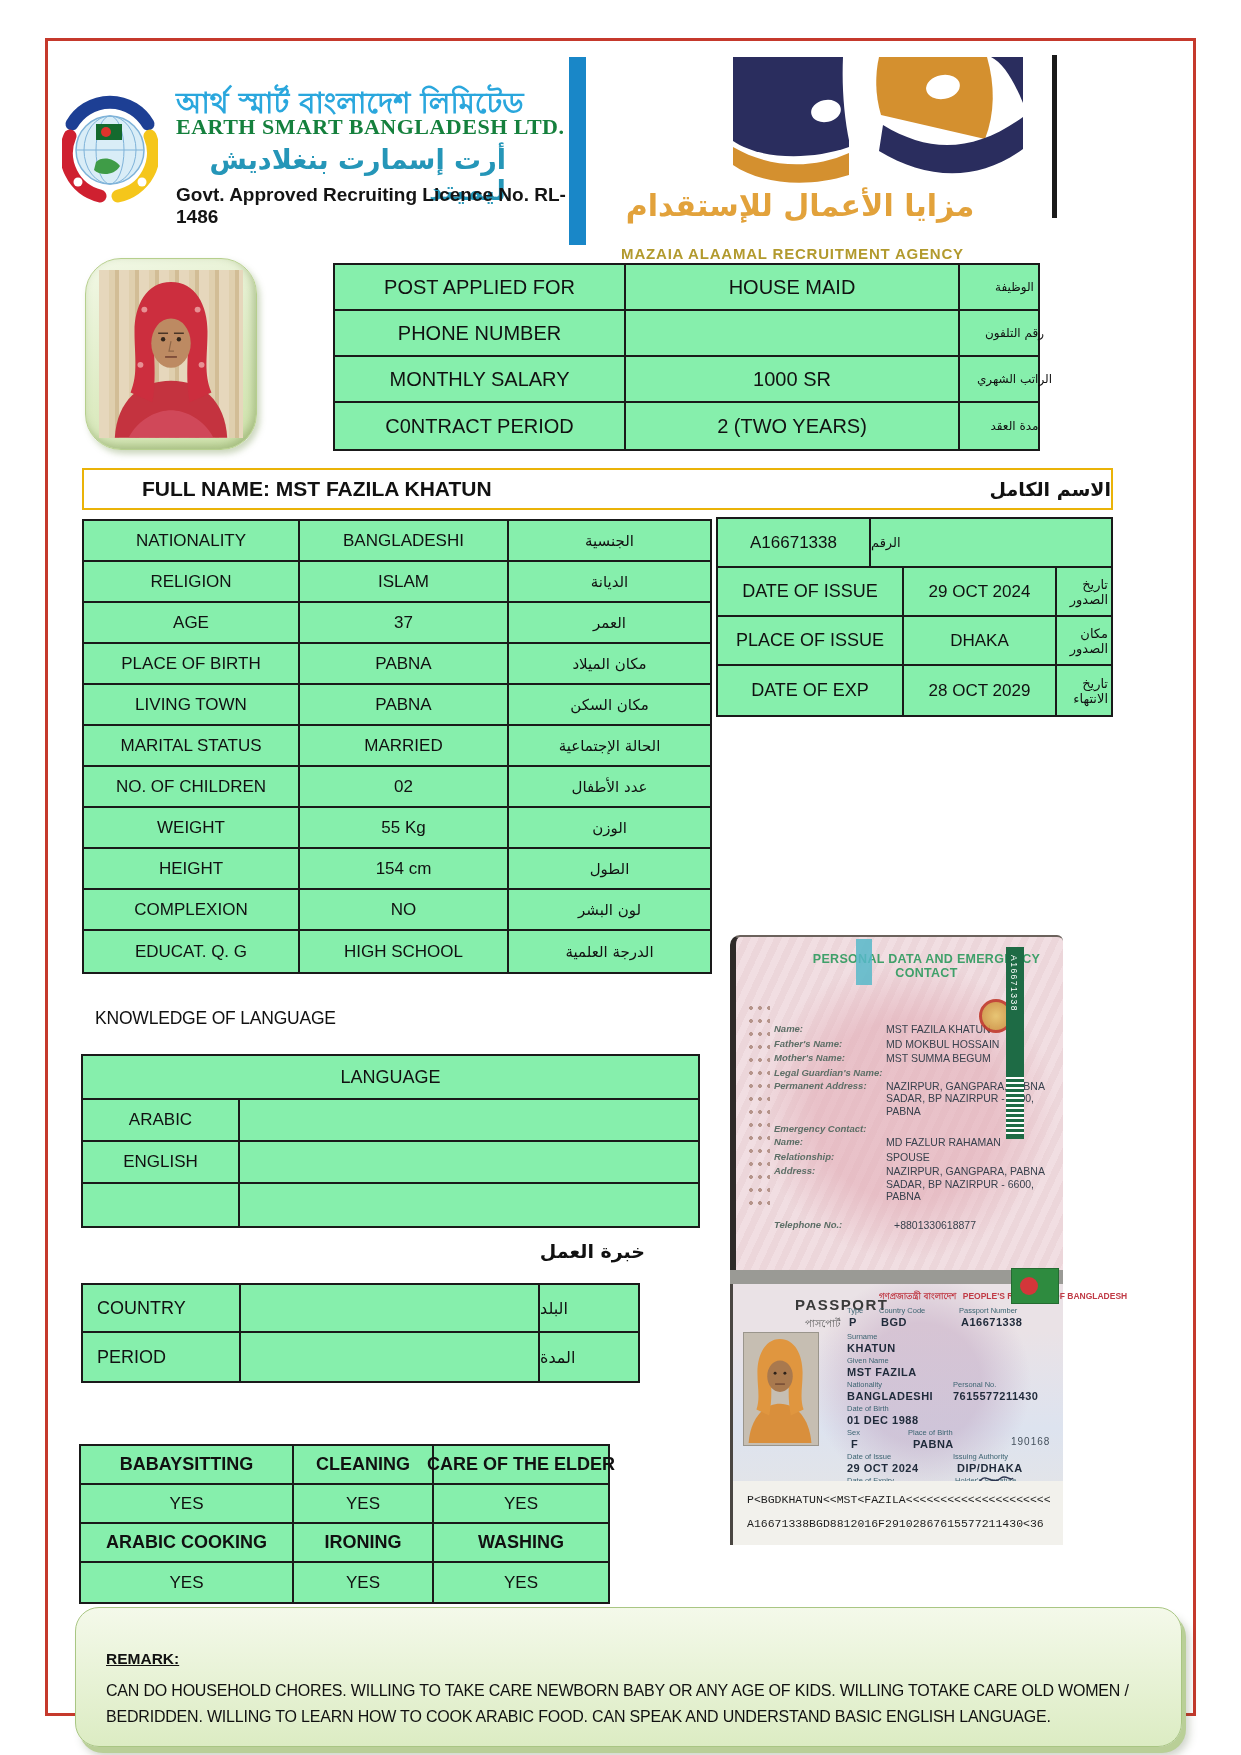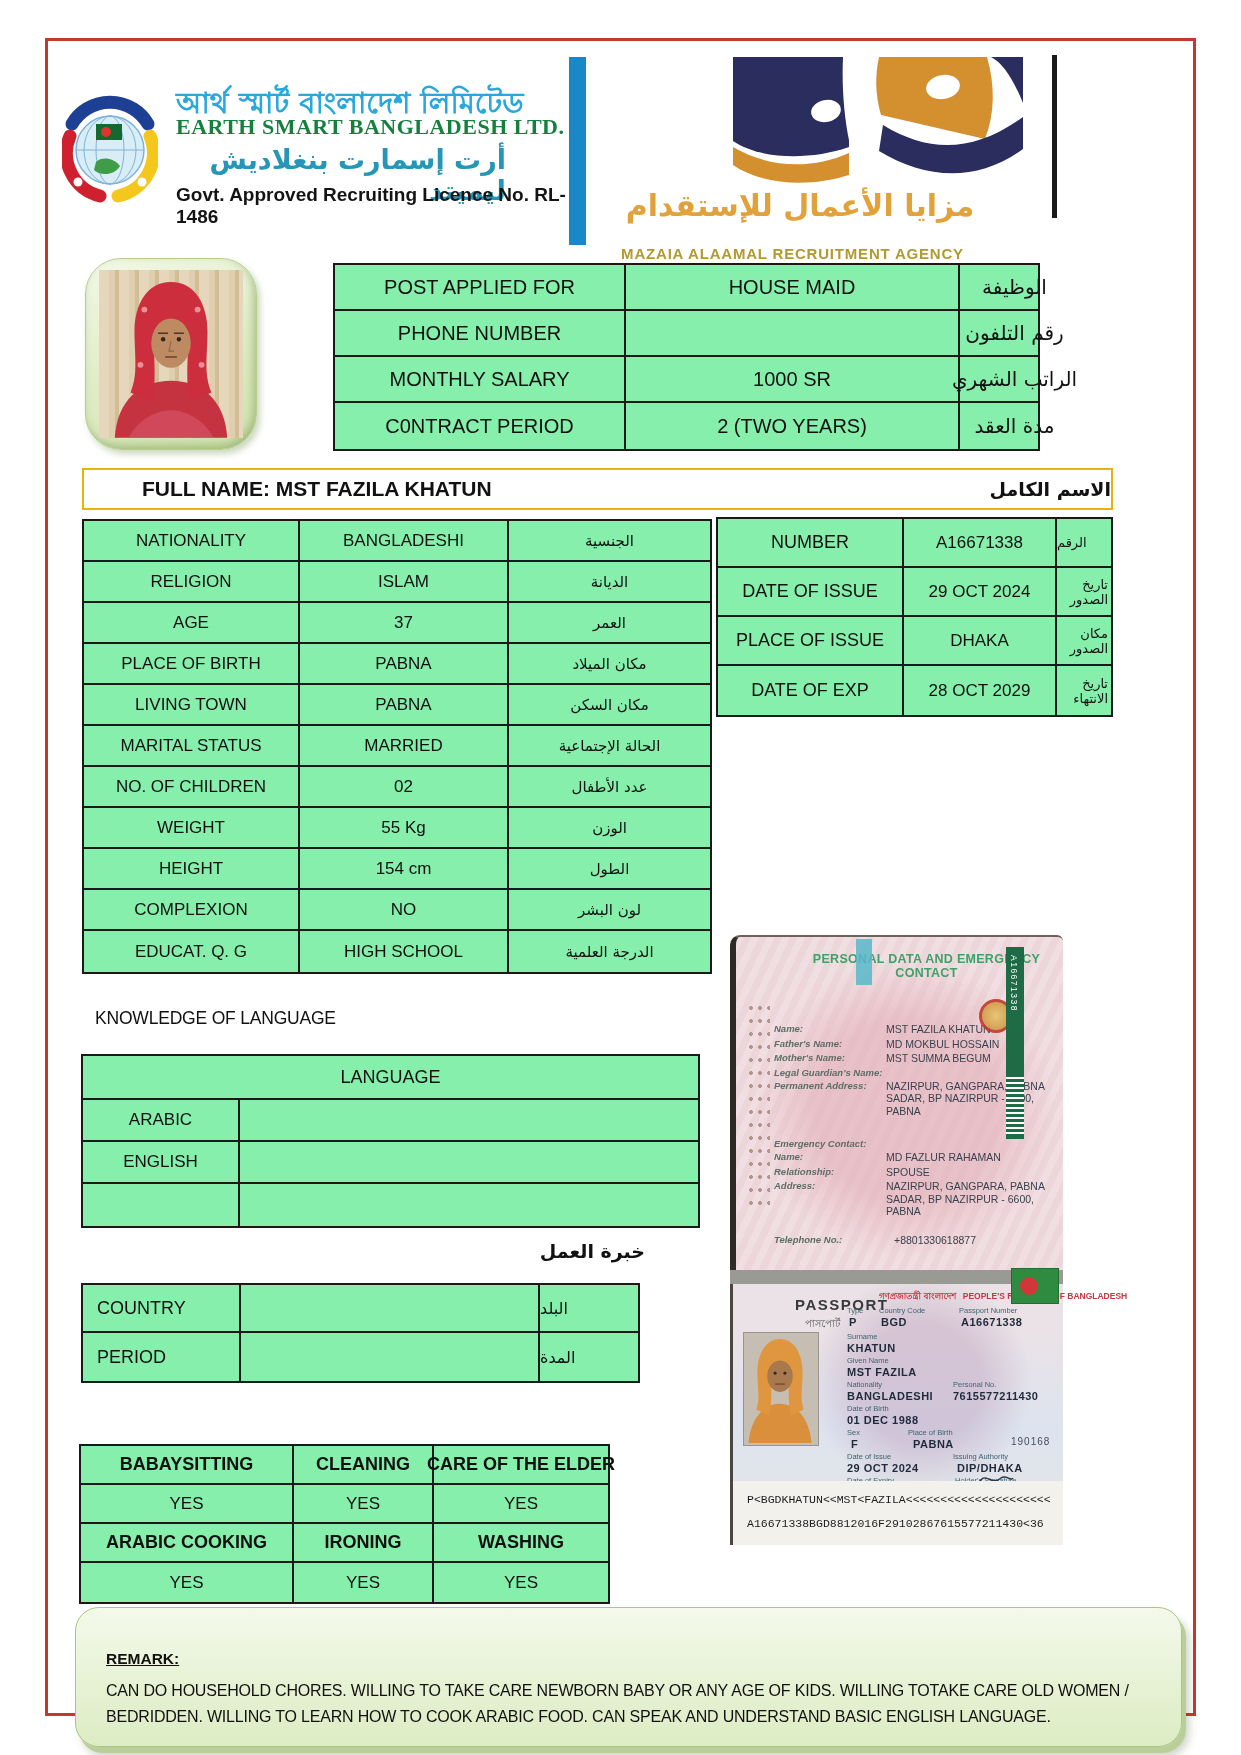--- a/index.html
+++ b/index.html
@@ -28,21 +28,21 @@
      background:repeating-linear-gradient(90deg,#e6d7bc 0 10px,#dfcfae 10px 16px,#d2bd96 16px 20px);}
   
   .tbl{background:#86efac;border:2px solid #1a1a1a;display:flex;flex-direction:column;box-sizing:border-box;}
   .trow{display:flex;border-bottom:2px solid #1a1a1a;box-sizing:border-box;flex:none;}
   .trow:last-child{border-bottom:none;}
   .tcell{border-right:2px solid #1a1a1a;box-sizing:border-box;display:flex;align-items:center;
          justify-content:center;overflow:visible;white-space:nowrap;}
   .tcell:last-child{border-right:none;}
   .app{left:333px;top:263px;width:707px;}
   .app .trow{height:46px;} .app .c1{width:291px;font-size:20px;} .app .c2{width:334px;font-size:20px;}
-  .app .c3{width:75px;font-size:20px;padding-left:34px;}
+  .app .c3{width:75px;font-size:12px;padding-left:34px;}
   #fullname-bar{left:82px;top:468px;width:1031px;height:42px;border:2px solid #eab308;box-sizing:border-box;
      display:flex;align-items:center;justify-content:space-between;background:#fff;}
   #fullname-bar .nm{padding-left:58px;font-size:21px;font-weight:bold;}
   #fullname-bar .arn{font-size:19px;font-weight:bold;}
   .pers{left:82px;top:519px;width:630px;}
   .pers .trow{height:41px;} .pers .c1{width:216px;font-size:17px;} .pers .c2{width:209px;font-size:17px;}
   .pers .c3{width:201px;font-size:15px;}
   .ppt{left:716px;top:517px;width:397px;}
   .ppt .trow{height:49px;} .ppt .c1{width:186px;font-size:18px;} .ppt .c2{width:153px;font-size:17px;}
   .ppt .c3{width:54px;font-size:13px;white-space:normal;text-align:right;line-height:15px;justify-content:flex-end;padding-right:3px;}
@@ -75,21 +75,21 @@
   #scan-title{position:absolute;left:58px;top:15px;width:265px;text-align:center;font-size:12.5px;
      font-weight:bold;color:#3fa06a;letter-spacing:.3px;}
   #braille{position:absolute;left:12px;top:68px;width:22px;height:205px;
      background-image:radial-gradient(circle at 3px 3px,#b5948a 1.6px,transparent 2.2px);
      background-size:9px 13px;}
   #holo-strip{position:absolute;left:120px;top:2px;width:16px;height:46px;background:#57b8c9;opacity:.85;}
   .pfields{position:absolute;left:38px;top:86px;width:290px;}
   .pfield{display:flex;margin-bottom:2px;}
   .pfield .pl{flex:0 0 112px;font-size:9.5px;font-style:italic;font-weight:bold;color:#5c6e66;}
   .pfield .pv{flex:1;font-size:10.5px;color:#39424e;white-space:normal;line-height:12.5px;}
-  .pfields .pfield:nth-of-type(6){margin-top:21px;}
+  .pfields .pfield:nth-of-type(6){margin-top:6px;}
   .pfields .pfield:nth-of-type(10){margin-top:16px;gap:8px;}
   #green-strip{position:absolute;left:270px;top:10px;width:18px;height:192px;background:#1e6b45;}
   #green-strip .vnum{position:absolute;left:3px;top:8px;writing-mode:vertical-rl;font-size:8.5px;color:#fff;letter-spacing:1.5px;}
   #green-strip .barcode{position:absolute;left:0;bottom:4px;width:100%;height:58px;
      background:repeating-linear-gradient(180deg,#fff 0 2px,#1e6b45 2px 5px);}
   #emblem{position:absolute;left:243px;top:62px;width:28px;height:28px;border-radius:50%;
      border:3px solid #c0392b;background:radial-gradient(circle,#e7c46a,#c98a3a);opacity:.9;}
   #gray-band{left:730px;top:1270px;width:333px;height:14px;background:#9a9a95;}
   #scan-front{left:730px;top:1284px;width:333px;height:261px;
      background:
@@ -270,21 +270,20 @@
       <div class="trow">
         <div class="tcell c1">EDUCAT. Q. G</div>
         <div class="tcell c2">HIGH SCHOOL</div>
         <div class="tcell c3 ar" dir="rtl">الدرجة العلمية</div>
       </div>
     </div>
 
   <div class="tbl ppt abs">
 
       <div class="trow">
-        <div class="tcell c1">NUMBER</div>
         <div class="tcell c2">A16671338</div>
         <div class="tcell c3 ar" dir="rtl">الرقم</div>
       </div>
 
       <div class="trow">
         <div class="tcell c1">DATE OF ISSUE</div>
         <div class="tcell c2">29 OCT  2024</div>
         <div class="tcell c3 ar" dir="rtl">تاريخ الصدور</div>
       </div>
 

